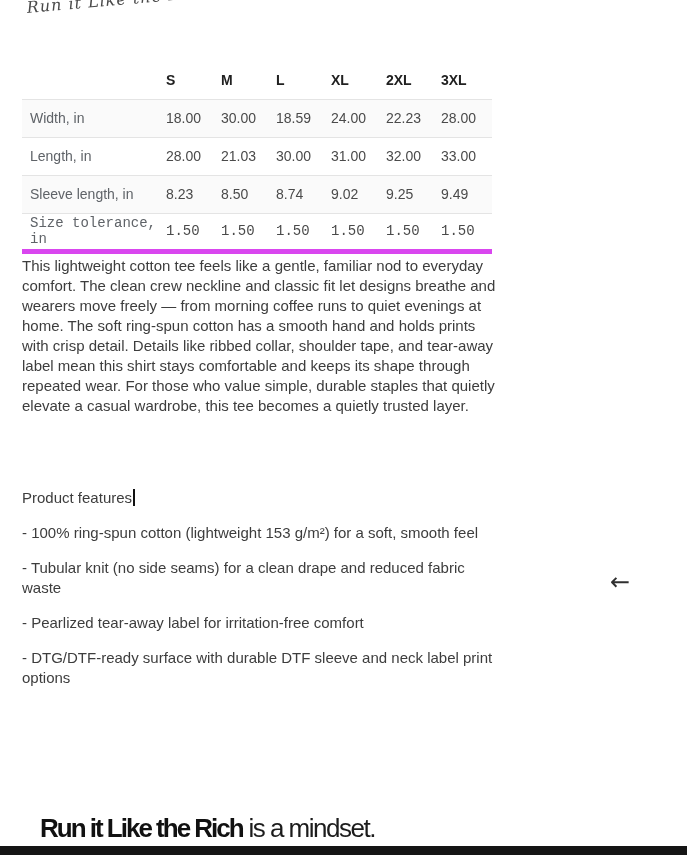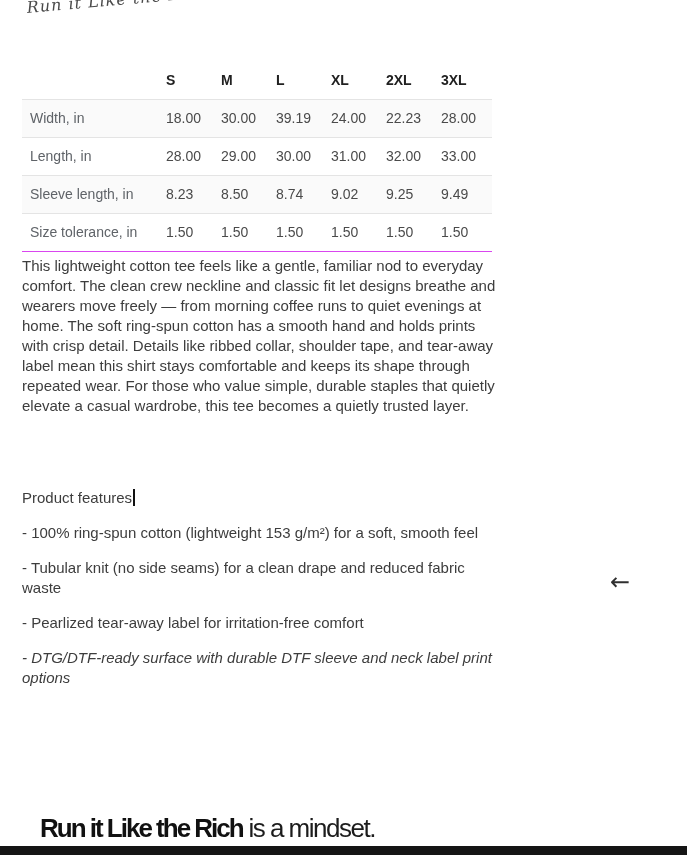--- a/index.html
+++ b/index.html
@@ -46,21 +46,22 @@
     text-align: left;
     height: 37px;
     padding-left: 4px;
     vertical-align: middle;
   }
   table.size-table tbody tr {
     border-top: 1px solid #e4e4e4;
     height: 38px;
   }
   table.size-table tbody tr:last-child {
-    border-bottom: 1px solid #d946ef;
+    border-bottom: 5px solid #d946ef;
+    font-family: Liberation Mono, monospace;
   }
   table.size-table tbody tr:nth-child(odd) { background: #fafafa; }
   table.size-table td {
     vertical-align: middle;
     padding-left: 4px;
     color: #4a4a4a;
   }
   table.size-table td.row-label {
     color: #5f6368;
     padding-left: 8px;
@@ -99,21 +100,21 @@
   .features-list {
     position: absolute;
     left: 22px;
     top: 523px;
     width: 474px;
     font-size: 15px;
     line-height: 20px;
     color: #3d3d3d;
   }
   .features-list p { margin-bottom: 15px; }
-  .features-list p:last-child { margin-bottom: 17px; font-style: italic; }
+  .features-list p:last-child { margin-bottom: 17px; }
 
   
   .back-arrow {
     position: absolute;
     left: 610px;
     top: 570px;
     font-size: 24px;
     line-height: 24px;
     color: #2f2f2f;
     cursor: pointer;
@@ -176,29 +177,29 @@
         <th>XL</th>
         <th>2XL</th>
         <th>3XL</th>
       </tr>
     </thead>
     <tbody>
       <tr>
         <td class="row-label">Width, in</td>
         <td>18.00</td>
         <td>30.00</td>
-        <td>39.19</td>
+        <td>18.59</td>
         <td>24.00</td>
         <td>22.23</td>
         <td>28.00</td>
       </tr>
       <tr>
         <td class="row-label">Length, in</td>
         <td>28.00</td>
-        <td>29.00</td>
+        <td>21.03</td>
         <td>30.00</td>
         <td>31.00</td>
         <td>32.00</td>
         <td>33.00</td>
       </tr>
       <tr>
         <td class="row-label">Sleeve length, in</td>
         <td>8.23</td>
         <td>8.50</td>
         <td>8.74</td>

